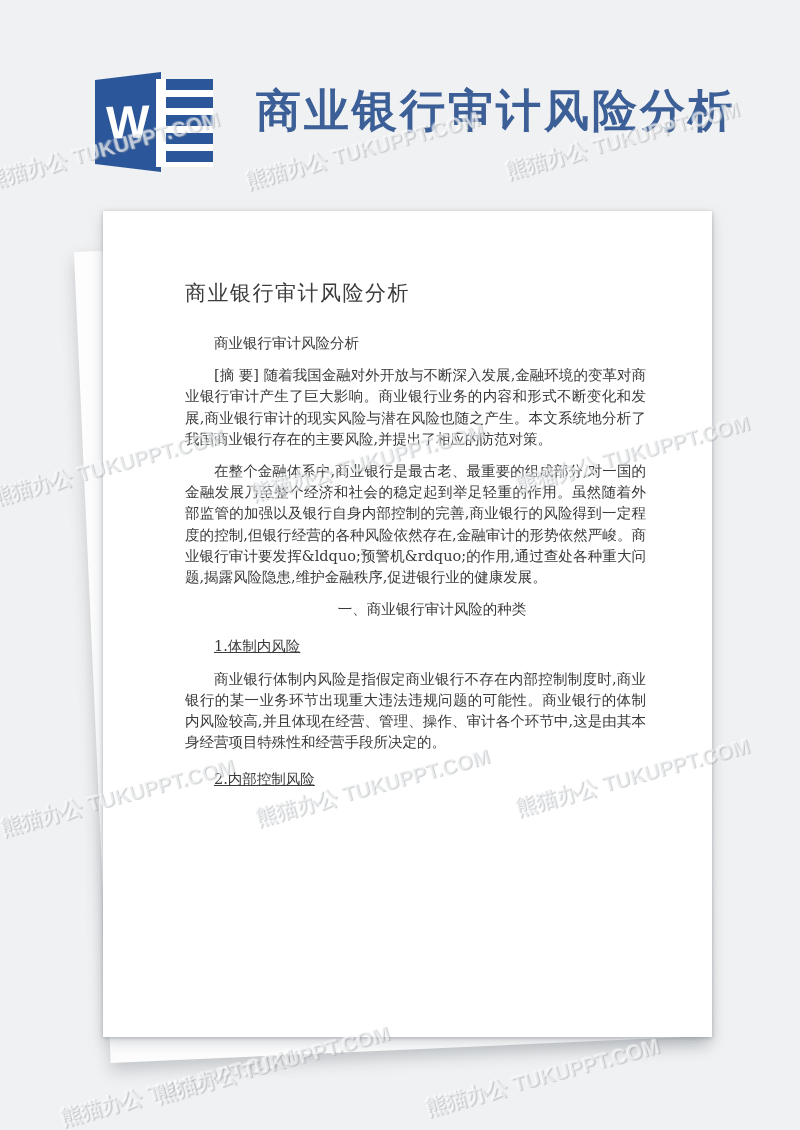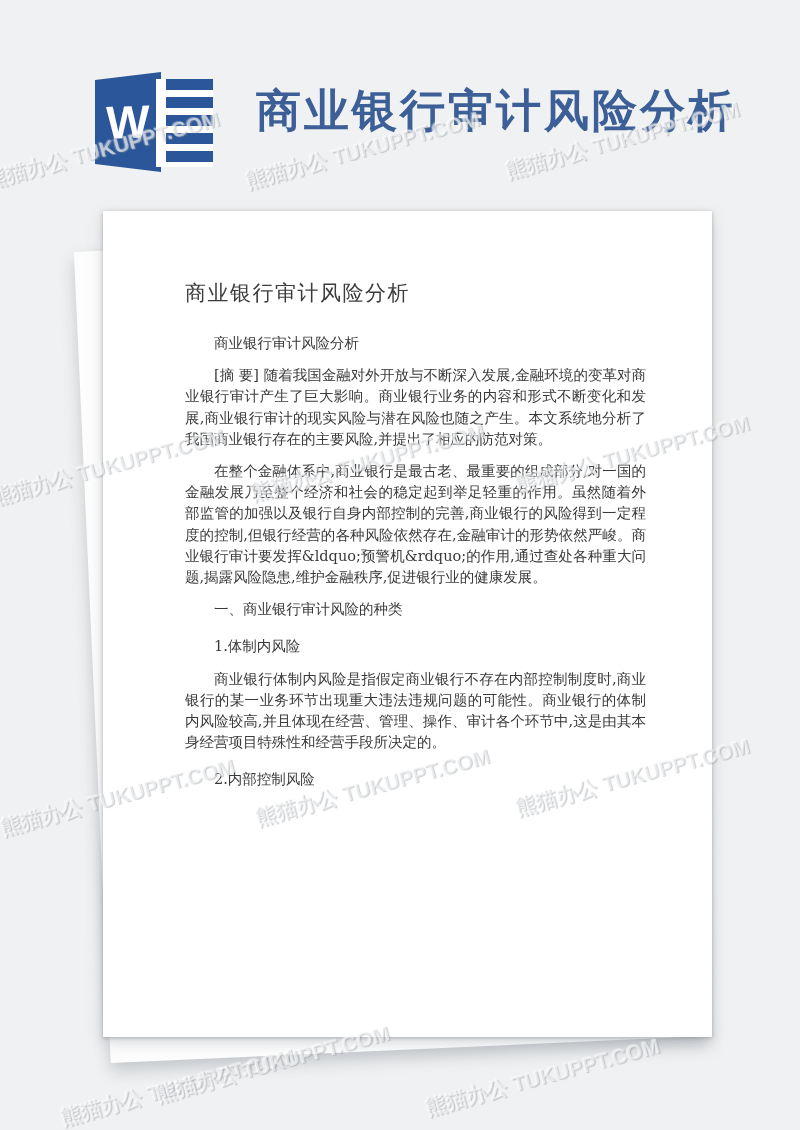--- a/index.html
+++ b/index.html
@@ -54,22 +54,22 @@
     overflow:hidden;
   }
   
   .doc-body{color:#3a3a3a;font-size:14.5px;line-height:21.2px;}
   .blk-doctitle{
     font-size:21px;line-height:28px;letter-spacing:1.5px;
     color:#3c3c3c;margin:0 0 26px 0;font-weight:400;
   }
   .blk-sub{margin:0 0 11px 0;text-indent:2em;}
   .blk-para{margin:0 4px 11px 0;text-indent:2em;text-align:justify;}
-  .blk-heading{margin:0 0 11px 0;text-indent:2em;}
-  .blk-subhead{margin:16px 0 11px 0;text-indent:2em;}
+  .blk-heading{margin:0 0 11px 0;text-indent:2em;text-align:center;}
+  .blk-subhead{margin:16px 0 11px 0;text-indent:2em;text-decoration:underline;}
   
   .wm-layer{position:absolute;inset:0;z-index:5;pointer-events:none;}
   .wm{
     position:absolute;width:245px;text-align:center;white-space:nowrap;
     transform:rotate(-15deg);
     font-family:"Liberation Sans",sans-serif;font-weight:700;font-size:21px;
     color:rgba(255,255,255,.55);
     text-shadow:1px 1px 1px rgba(140,146,152,.45),-1px -1px 1px rgba(255,255,255,.35);
   }
 </style>

